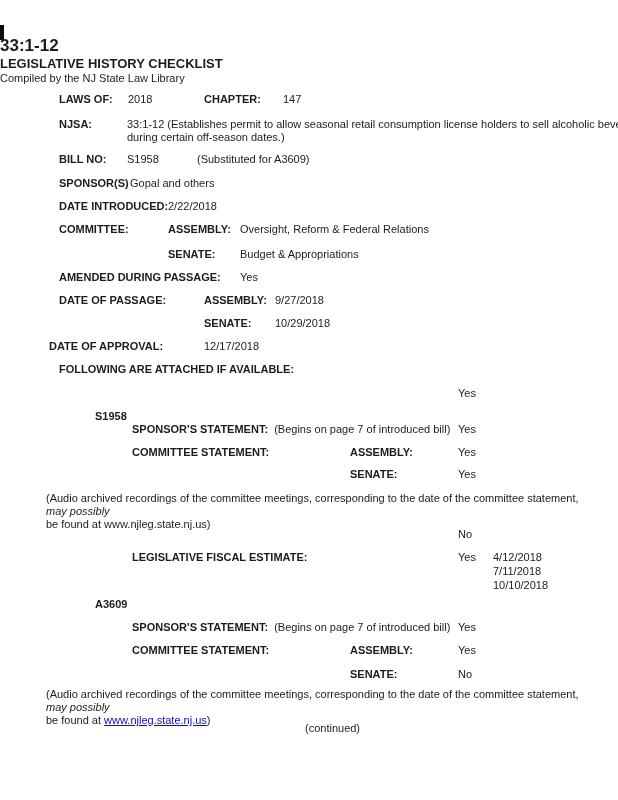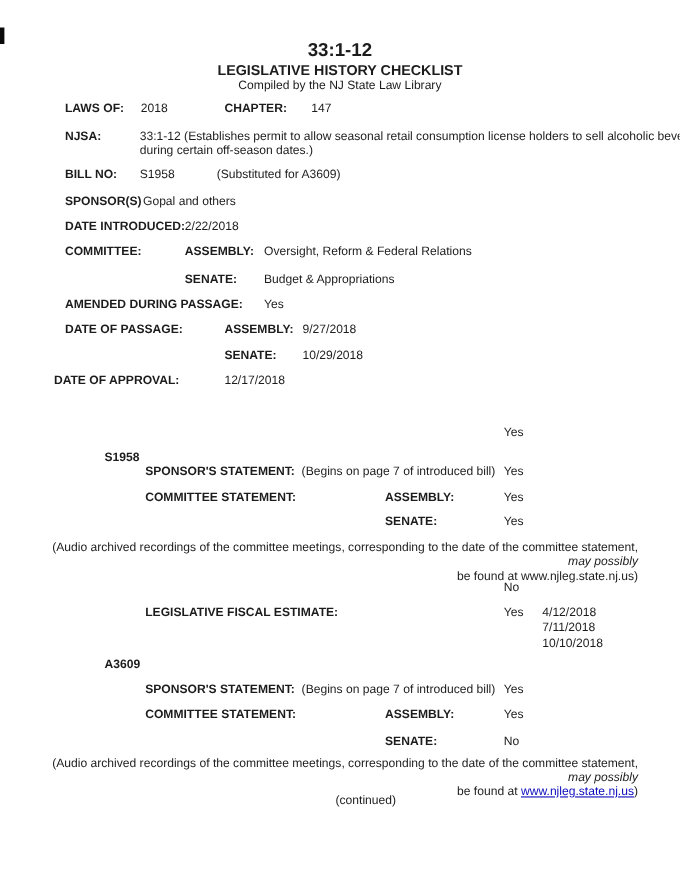--- a/index.html
+++ b/index.html
@@ -2,23 +2,23 @@
 <html><head>
 <meta charset="utf-8">
 <style>
   html,body{margin:0;padding:0;}
   body{
     width:618px;height:800px;background:#ffffff;
     font-family:"Liberation Sans","DejaVu Sans",sans-serif;
     color:#1c1c1c;
   }
   .page{position:relative;width:618px;height:800px;overflow:hidden;background:#fff;}
-  .abs{position:absolute;font-size:11px;line-height:13px;white-space:nowrap;text-align:right;}
+  .abs{position:absolute;font-size:11px;line-height:13px;white-space:nowrap;}
   .b{font-weight:700;}
-  .center{left:0;width:618px;text-align:center;}
+  .center{left:0;width:618px;text-align:left;}
   .title{top:37px;font-size:17px;line-height:18px;font-weight:700;}
   .subtitle{top:57px;font-size:13px;line-height:14px;font-weight:700;}
   .compiled{top:72px;font-size:11px;}
   .para{white-space:normal;width:534px;}
   .link{color:#0b0bbd;text-decoration:underline;cursor:pointer;}
   .bi{font-weight:400;font-style:italic;}
   .artifact{position:absolute;left:0;top:25px;width:4px;height:15px;background:#0a0a0a;}
 </style>
 </head>
 <body>
@@ -61,20 +61,21 @@
 
   <div class="abs b" style="left:59px;top:294px">DATE OF PASSAGE:</div>
   <div class="abs b" style="left:204px;top:294px">ASSEMBLY:</div>
   <div class="abs" style="left:275px;top:294px">9/27/2018</div>
   <div class="abs b" style="left:204px;top:317px">SENATE:</div>
   <div class="abs" style="left:275px;top:317px">10/29/2018</div>
 
   <div class="abs b" style="left:49px;top:340px">DATE OF APPROVAL:</div>
   <div class="abs" style="left:204px;top:340px">12/17/2018</div>
 
+  <div class="abs b" style="left:59px;top:363px">FOLLOWING ARE ATTACHED IF AVAILABLE:</div>
 
   <div class="abs" style="left:458px;top:387px">Yes</div>
 
   <div class="abs b" style="left:95px;top:410px">S1958</div>
 
   <div class="abs" style="left:132px;top:423px"><span class="b">SPONSOR'S STATEMENT:</span>&nbsp; <span>(Begins on page 7 of introduced bill)</span></div>
   <div class="abs" style="left:458px;top:423px">Yes</div>
 
   <div class="abs b" style="left:132px;top:446px">COMMITTEE STATEMENT:</div>
   <div class="abs b" style="left:350px;top:446px">ASSEMBLY:</div>

